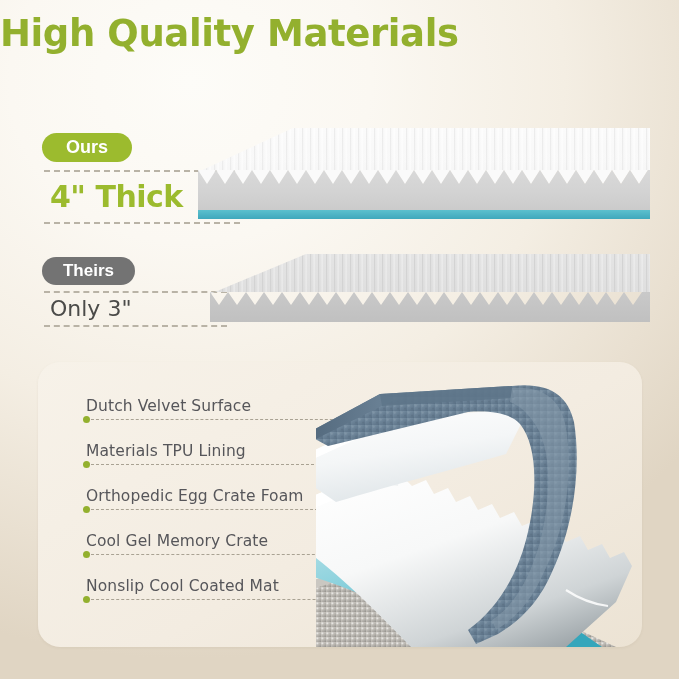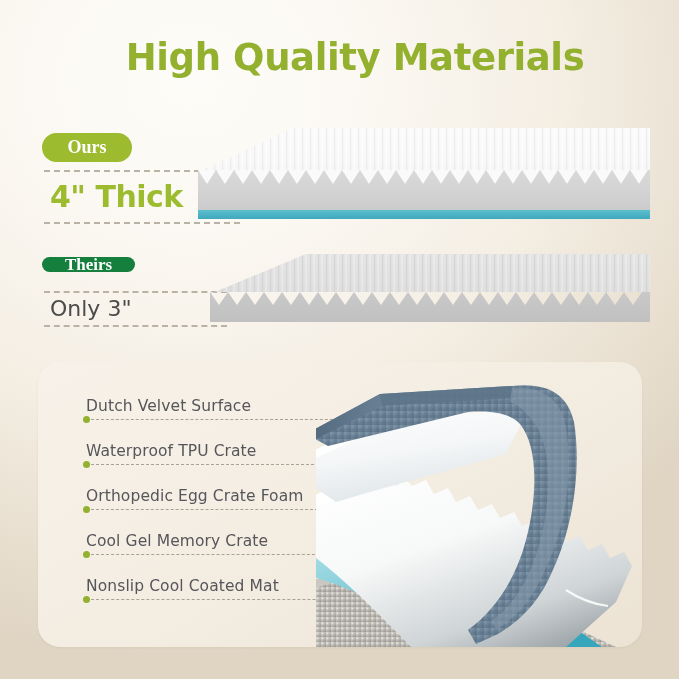--- a/index.html
+++ b/index.html
@@ -13,41 +13,40 @@
   
   .page {
     position:absolute; inset:0;
     background:
       radial-gradient(ellipse 95% 85% at 28% 12%,
         #fdfcf8 0%, #fbf8f2 28%, #f4eee3 58%, #e9e0d1 82%, #e0d5c3 100%);
   }
 
   
   .title {
-    position:absolute; left:0; right:0; top:36px;
-    text-align:center;
+    position:absolute; left:0; right:0; top:12px;
+    text-align:left;
     font-size:37px; font-weight:bold;
     letter-spacing:-0.4px;
     color:#93b02e;
     font-family:"DejaVu Sans", sans-serif;
-    padding-left:31px;
   }
 
   
   .badge {
     position:absolute;
     display:flex; align-items:center; justify-content:center;
     color:#ffffff; font-weight:bold;
     border-radius:999px;
-    font-family:Liberation Serif, serif;
+    font-family:Liberation Sans, sans-serif;
   }
   .badge-ours  { left:42px; top:133px; width:90px; height:29px;
                  background:#9cbb2e; font-size:18px; }
-  .badge-theirs{ left:42px; top:257px; width:93px; height:15px;
-                 background:#15803d; font-size:17px; }
+  .badge-theirs{ left:42px; top:257px; width:93px; height:28px;
+                 background:#737373; font-size:17px; }
 
   
   .meas { position:absolute; }
   .meas .dash {
     position:absolute; left:0; height:0;
     border-top:2px dashed #b9b3a6;
   }
   .meas .val {
     position:absolute; left:6px;
     font-family:"DejaVu Sans", sans-serif;
@@ -235,21 +234,21 @@
   <div class="feature-list">
 
     <div class="feature-row fr0">
       <span class="flabel">Dutch Velvet Surface</span>
       <span class="fline" style="width:406px;"></span>
       <span class="fdot-l"></span>
       <span class="fdot-r" style="left:400px;"></span>
     </div>
 
     <div class="feature-row fr1">
-      <span class="flabel">Waterproof TPU Crate</span>
+      <span class="flabel">Materials TPU Lining</span>
       <span class="fline" style="width:288px;"></span>
       <span class="fdot-l"></span>
       <span class="fdot-r" style="left:282px;"></span>
     </div>
 
     <div class="feature-row fr2">
       <span class="flabel">Orthopedic Egg Crate Foam</span>
       <span class="fline" style="width:242px;"></span>
       <span class="fdot-l"></span>
       <span class="fdot-r" style="left:236px;"></span>

